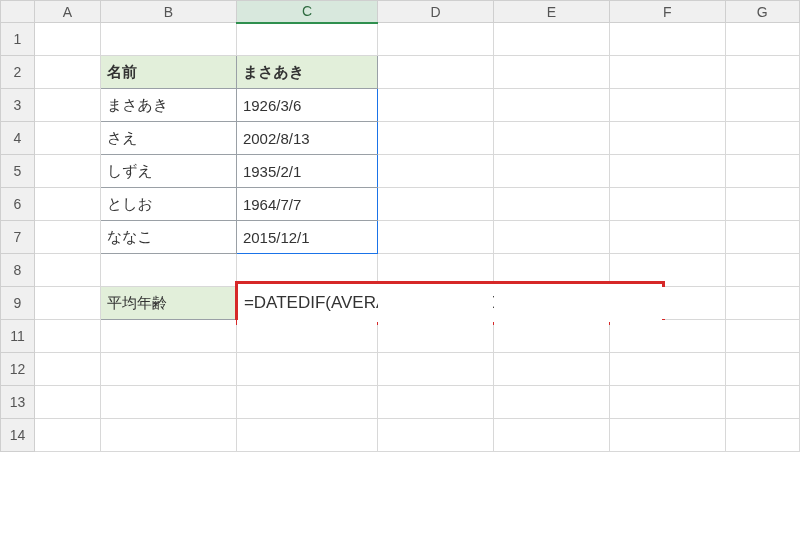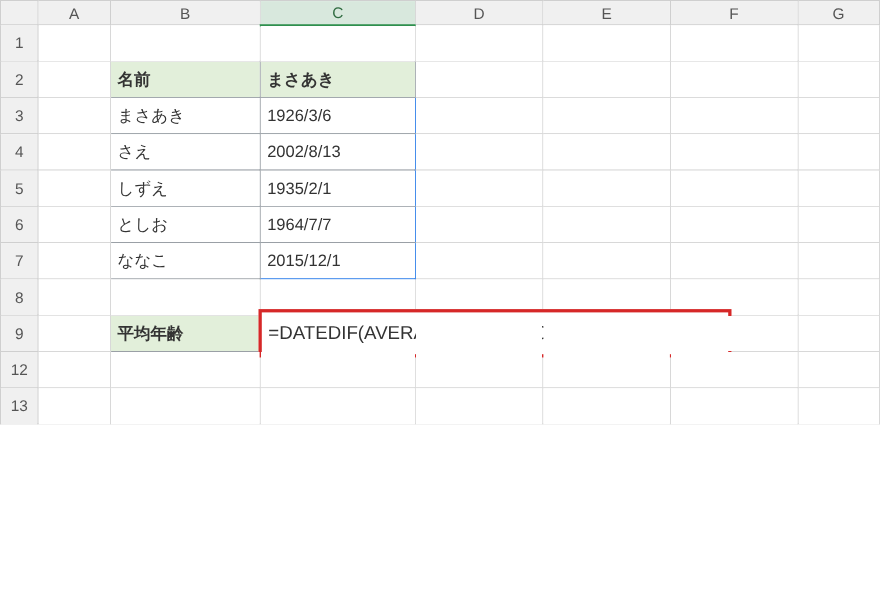--- a/index.html
+++ b/index.html
@@ -73,21 +73,21 @@
   
   .sel-top    { border-top: 1.5px solid #1a73e8 !important; }
   .sel-bottom { border-bottom: 1.5px solid #1a73e8 !important; }
   .sel-left   { border-left: 1.5px solid #1a73e8 !important; }
   .sel-right  { border-right: 1.5px solid #1a73e8 !important; }
 
   
   .label9 {
     background: #e2efda !important;
     border: 1px solid #9aa0a6 !important;
-    font-weight: bold;
+    font-weight: normal;
     text-align: left;
   }
 
   
   .formula-box {
     position: absolute;
     left: -2px;
     top: -6px;
     height: 44px;
     width: 430px;
@@ -247,31 +247,51 @@
             <span class="paren1">)</span>
       </div>
     </td>
     <td></td>
         <td></td>
         <td></td>
         <td></td>
   </tr>
 
   <tr>
+        <td class="rowhdr">11</td>
+        <td></td>
+        <td></td>
+        <td></td>
+        <td></td>
+        <td></td>
+        <td></td>
+        <td></td>
+      </tr>
+  <tr>
         <td class="rowhdr">12</td>
         <td></td>
         <td></td>
         <td></td>
         <td></td>
         <td></td>
         <td></td>
         <td></td>
       </tr>
   <tr>
         <td class="rowhdr">13</td>
+        <td></td>
+        <td></td>
+        <td></td>
+        <td></td>
+        <td></td>
+        <td></td>
+        <td></td>
+      </tr>
+  <tr>
+        <td class="rowhdr">14</td>
         <td></td>
         <td></td>
         <td></td>
         <td></td>
         <td></td>
         <td></td>
         <td></td>
       </tr>
 
 </tbody>

